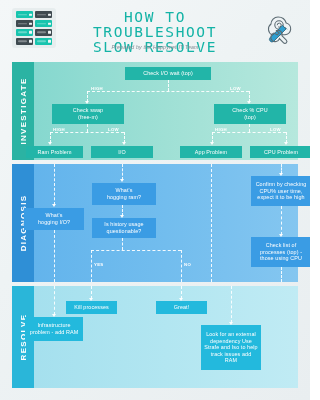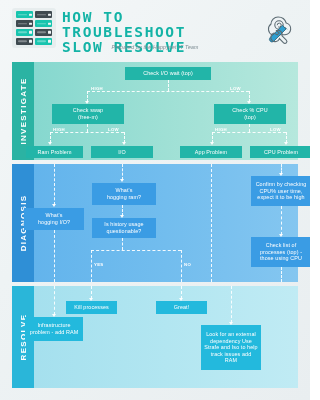--- a/index.html
+++ b/index.html
@@ -6,22 +6,22 @@
   body{
     width:310px;height:400px;overflow:hidden;
     font-family:"Liberation Sans", sans-serif;
     background:#ffffff;
   }
   .poster{position:relative;width:310px;height:400px;overflow:hidden;
     background:linear-gradient(135deg,#f4f7f8 0%,#eef3f4 40%,#e9eef0 100%);}
 
   
   .header{position:absolute;left:0;top:0;width:310px;height:62px;}
-  .title{position:absolute;left:62px;top:10px;width:186px;text-align:left;
-    color:#13b3a6;font-weight:bold;font-size:14.5px;letter-spacing:1.6px;
+  .title{position:absolute;left:62px;top:10px;width:186px;text-align:center;
+    color:#13b3a6;font-weight:normal;font-size:14.5px;letter-spacing:1.6px;
     line-height:15px;font-family:"DejaVu Sans Mono",monospace;}
   .subtitle{position:absolute;left:62px;top:44px;width:186px;text-align:center;
     color:#7b8b92;font-size:5.2px;font-style:italic;letter-spacing:.2px;}
 
   
   .rack{position:absolute;left:12px;top:8px;width:44px;height:40px;
     background:#e7edee;border-radius:3px;}
   .rackgrid{position:absolute;left:4px;top:3px;width:36px;height:34px;
     display:grid;grid-template-columns:1fr 1fr;grid-template-rows:repeat(4,1fr);gap:1.5px;}
   .unit{background:#3f4a50;border-radius:1px;position:relative;}

